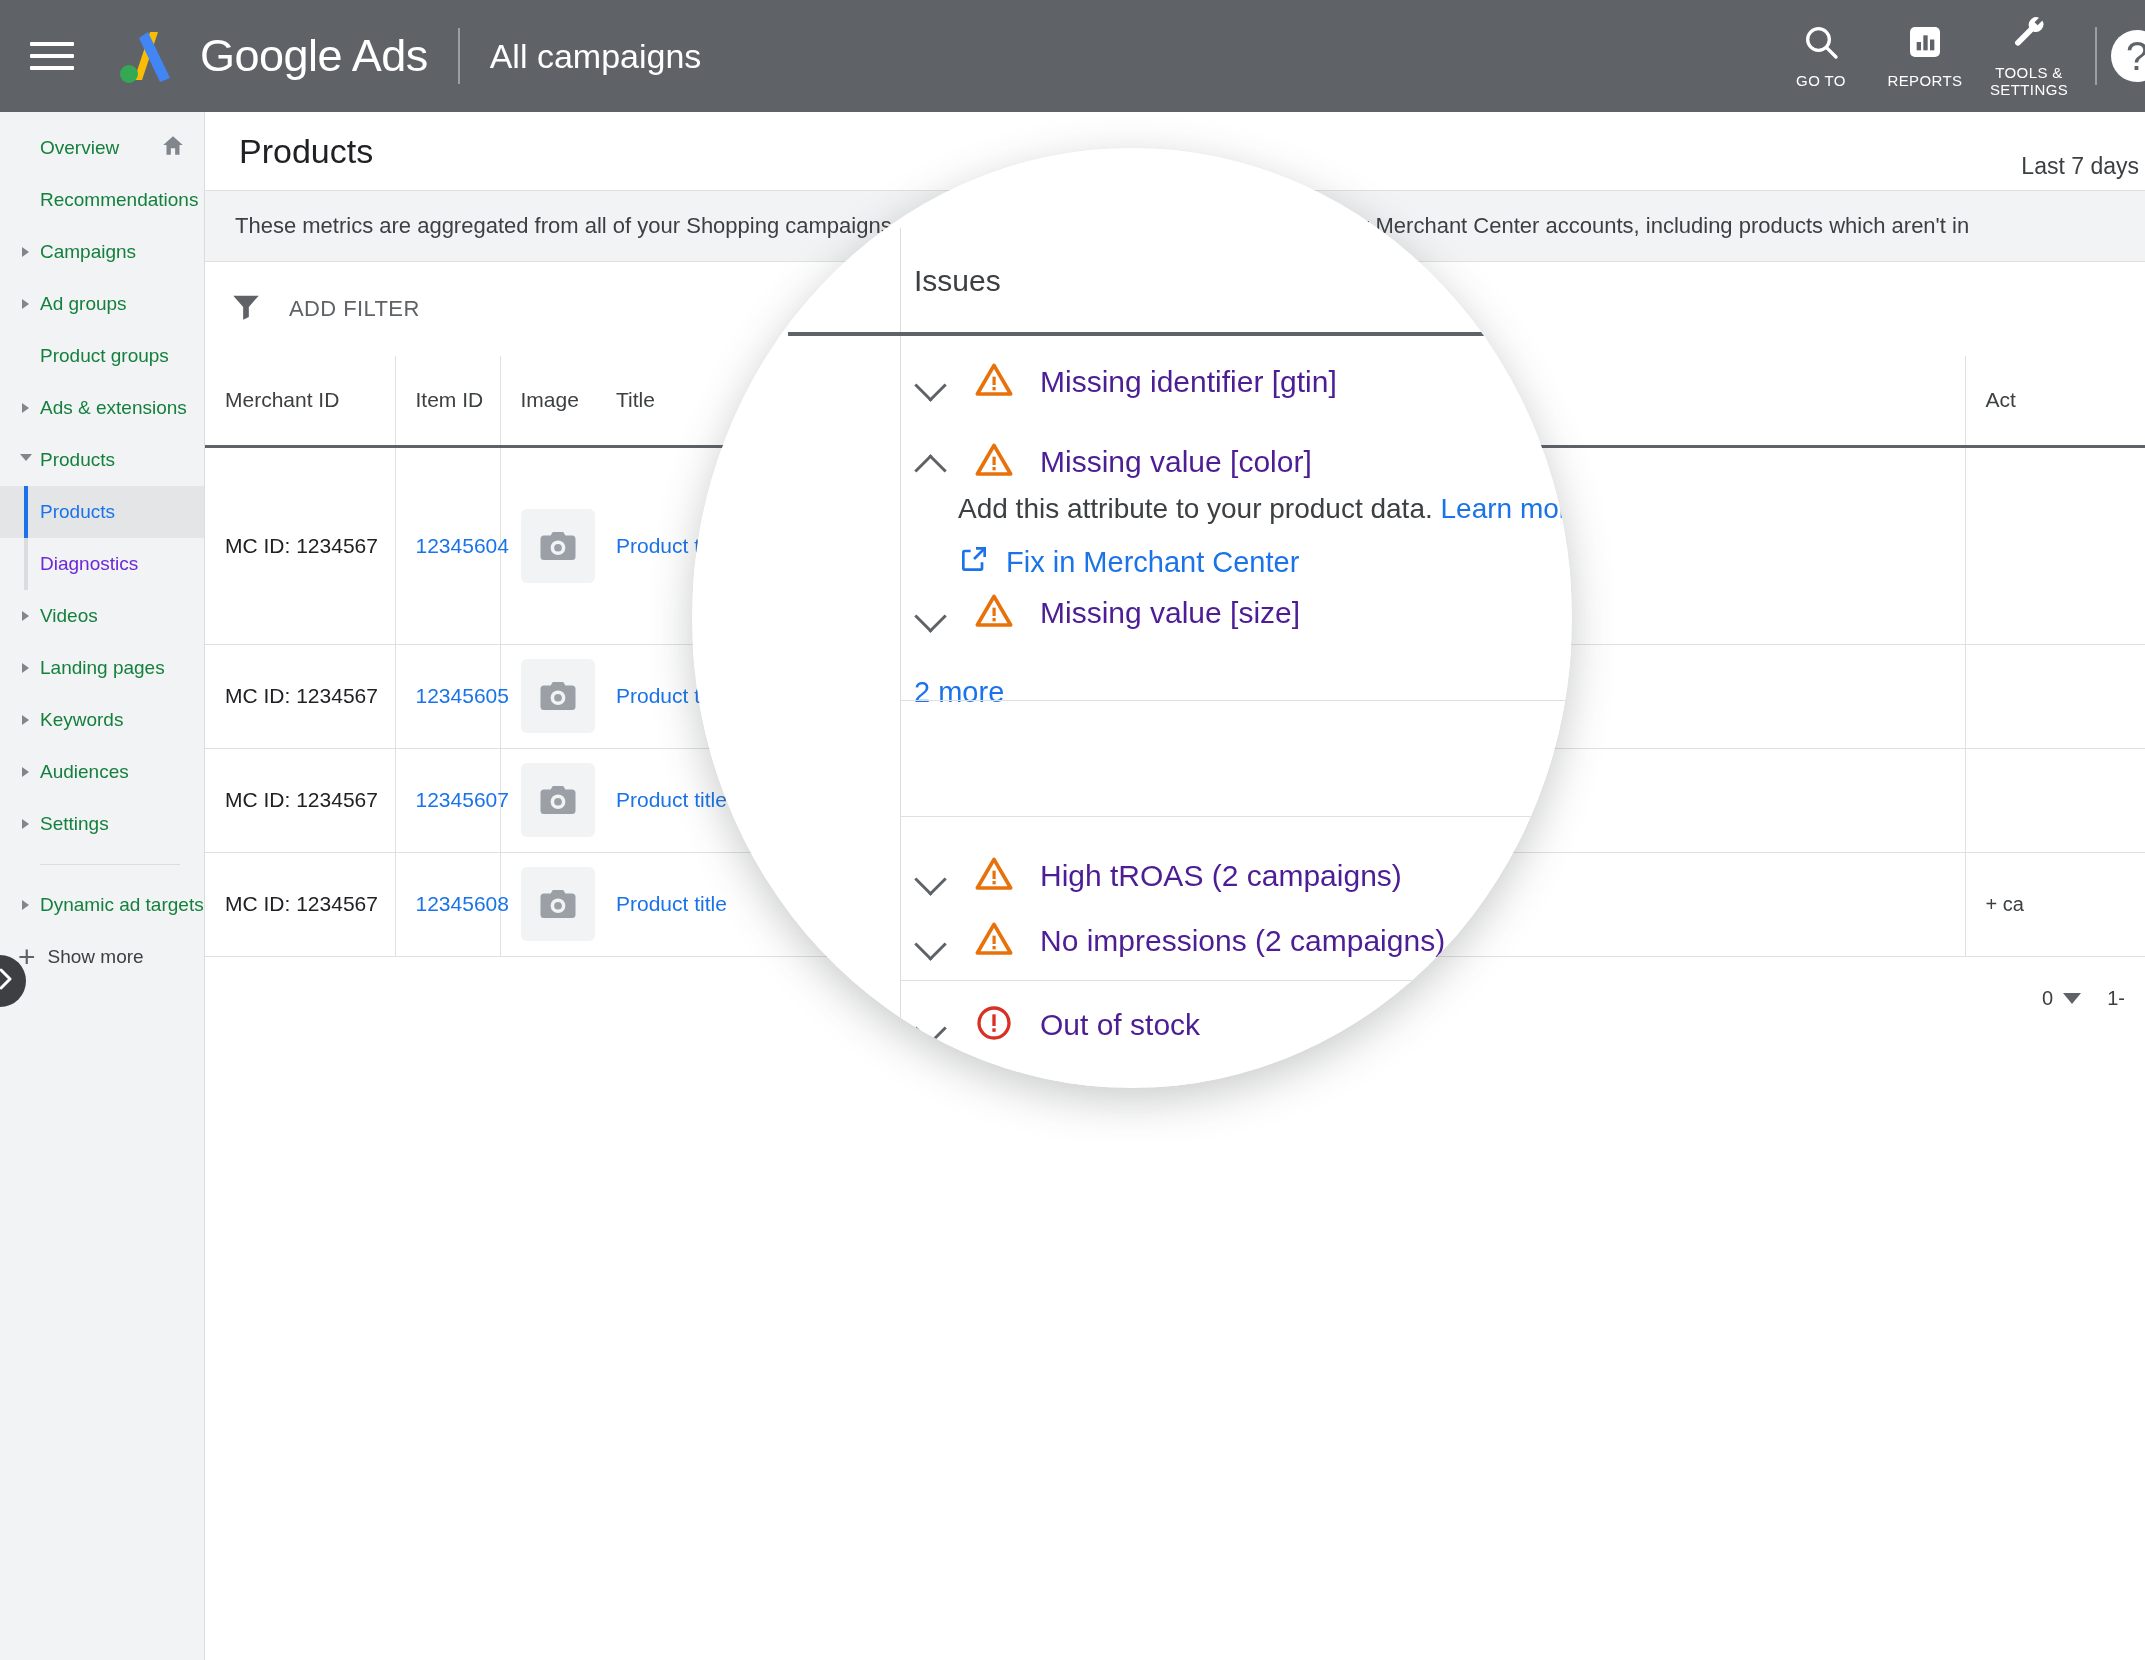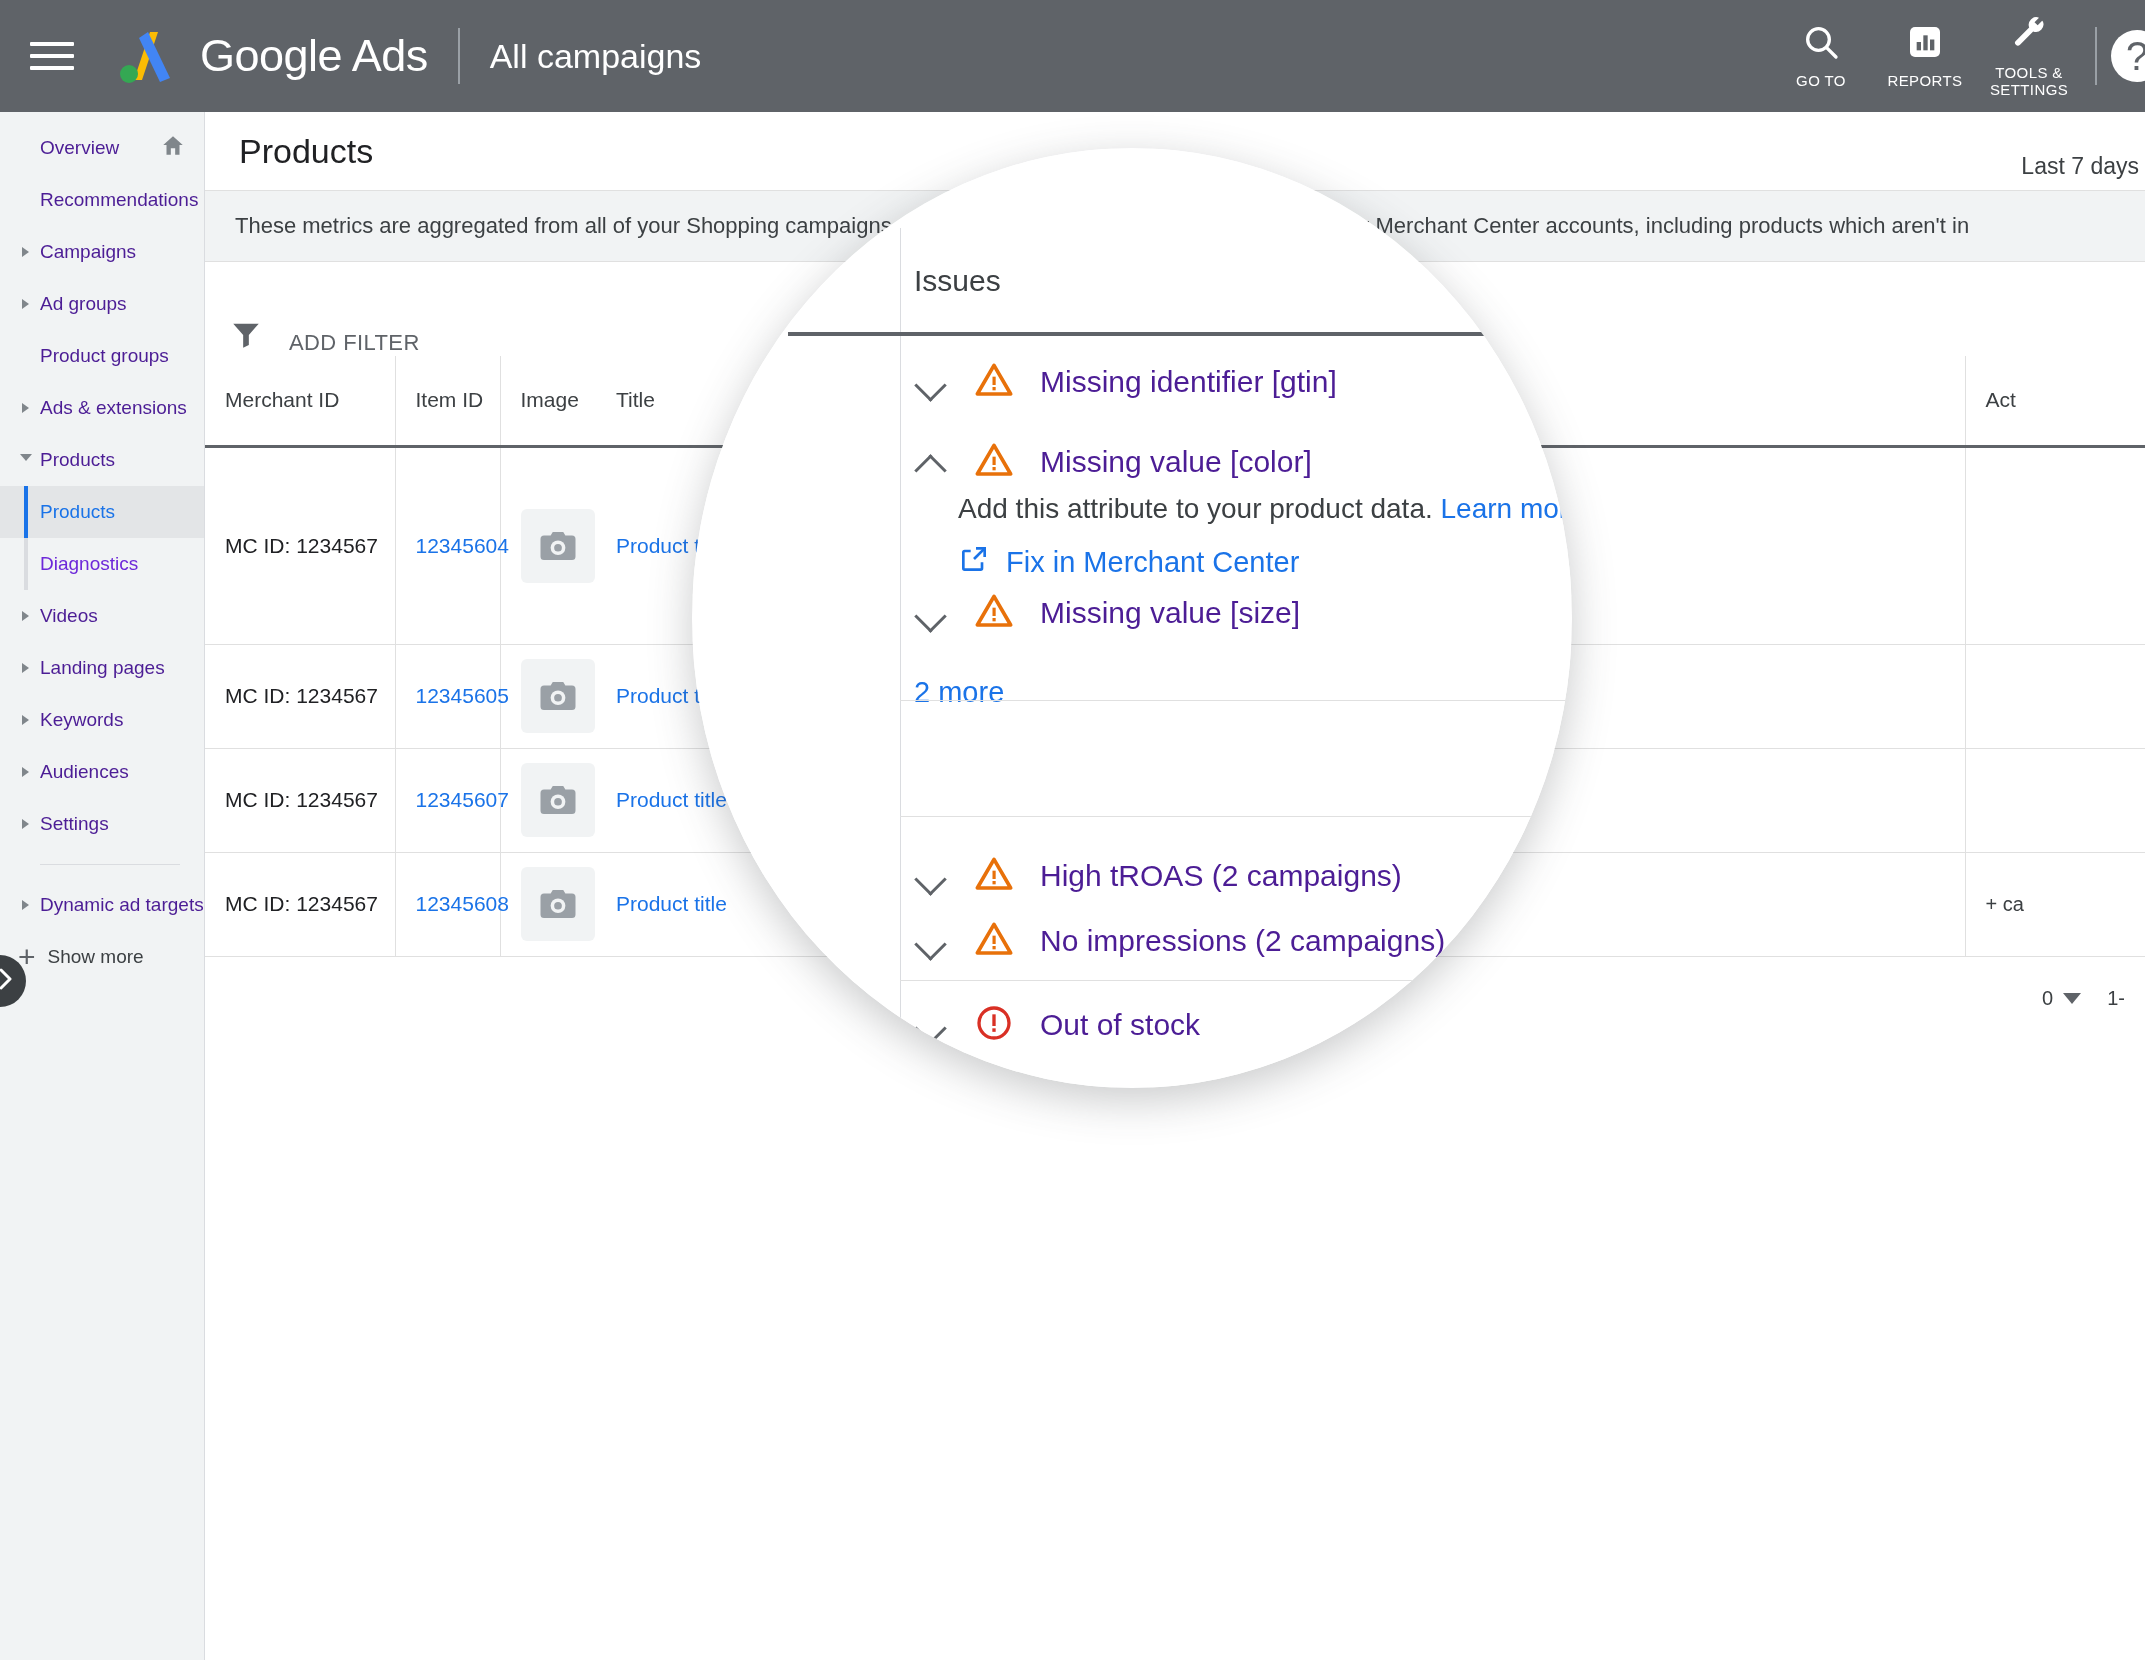--- a/index.html
+++ b/index.html
@@ -30,21 +30,21 @@
   .help-circle { width: 52px; height: 52px; border-radius:50%; background:#fff; color:#5f6368;
     font-size: 40px; display:flex; align-items:center; justify-content:center;
     align-self:center; margin-right: -18px; font-weight: 400; }
 
   
   .sidebar {
     position:absolute; top:112px; left:0; width:205px; height:1548px;
     background:#f1f3f4; border-right: 1px solid #dadce0; overflow:hidden;
   }
   .nav-item { position:relative; height: 52px; display:flex; align-items:center;
-    padding-left: 40px; font-size: 19px; color:#4c1d95; cursor:pointer; }
+    padding-left: 40px; font-size: 19px; color:#15803d; cursor:pointer; }
   .nav-item .caret { position:absolute; left: 22px; width:0; height:0;
     border-left: 7px solid #80868b; border-top: 5px solid transparent; border-bottom: 5px solid transparent; }
   .nav-item .caret.down { border-left: 6px solid transparent; border-right: 6px solid transparent;
     border-top: 7px solid #80868b; left: 20px; }
   .nav-item .home-ic { position:absolute; right: 18px; }
   .sub-rail { position:absolute; left:24px; width:4px; background:#dadce0; }
   .nav-sub { position:relative; height:52px; display:flex; align-items:center;
     padding-left:40px; font-size:19px; color:#6d28d9; cursor:pointer; }
   .nav-sub.active { background:#e3e5e7; color:#1a73e8; }
   .nav-sub.active::before { content:""; position:absolute; left:24px; top:0; bottom:0; width:4px; background:#1a73e8; }
@@ -59,21 +59,21 @@
   
   .main { position:absolute; top:112px; left:205px; width:1940px; height:1548px; background:#fff; }
   .page-head { height: 78px; display:flex; align-items:center; padding: 0 34px;
     justify-content: space-between; background:#fff; }
   .page-title { font-size: 34px; color:#202124; }
   .date-range { font-size: 23px; color:#3c4043; white-space: nowrap;
     position:absolute; right: -28px; top: 22px; }
   .banner { background:#f1f3f4; border-top:1px solid #e0e0e0; border-bottom:1px solid #e0e0e0;
     height: 72px; display:flex; align-items:center; padding-left: 30px;
     font-size: 22px; color:#3c4043; white-space: nowrap; }
-  .filter-bar { height: 94px; display:flex; align-items:flex-end; padding-left: 24px; gap: 26px; }
+  .filter-bar { height: 94px; display:flex; align-items:center; padding-left: 24px; gap: 26px; }
   .filter-label { font-size: 22px; color:#5f6368; letter-spacing:.4px; cursor:pointer; }
 
   
   .tbl { width: 1940px; border-collapse: collapse; table-layout: fixed; }
   .tbl th { font-size: 21px; color:#3c4043; font-weight: 500; text-align:left;
     padding: 0 0 0 20px; height: 90px; vertical-align: middle;
     border-left: 1px solid #e0e0e0; border-bottom: 3px solid #5f6368; }
   .tbl th.first { border-left: none; }
   .tbl td { border-left:1px solid #e0e0e0; border-bottom:1px solid #e0e0e0;
     padding: 0 0 0 20px; font-size:21px; color:#202124; vertical-align: middle; }

